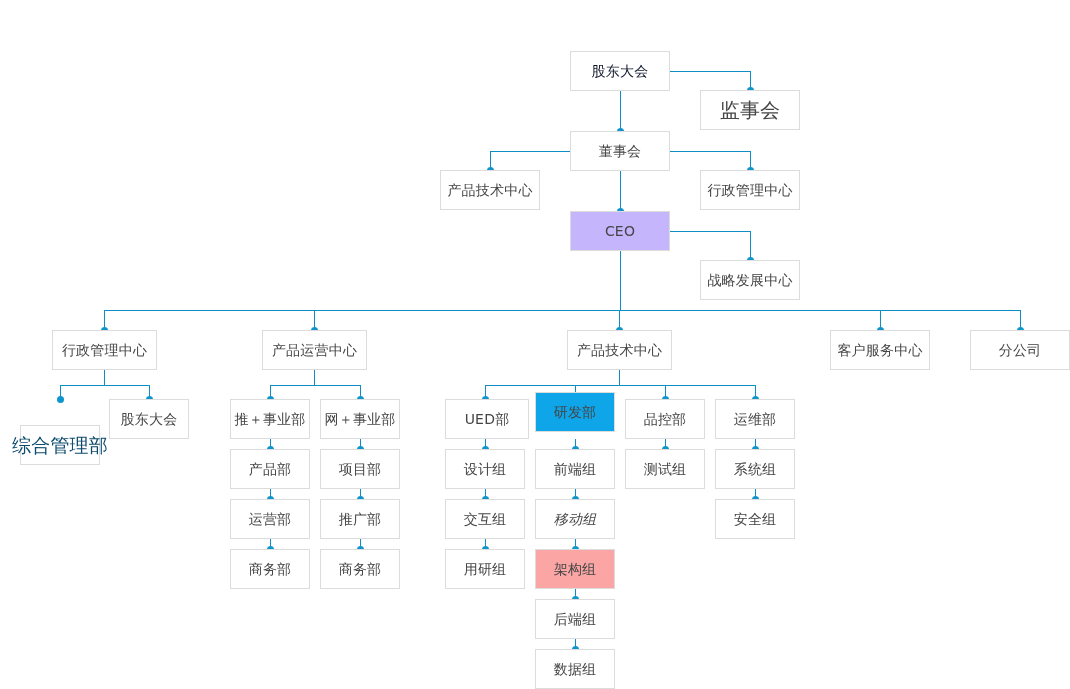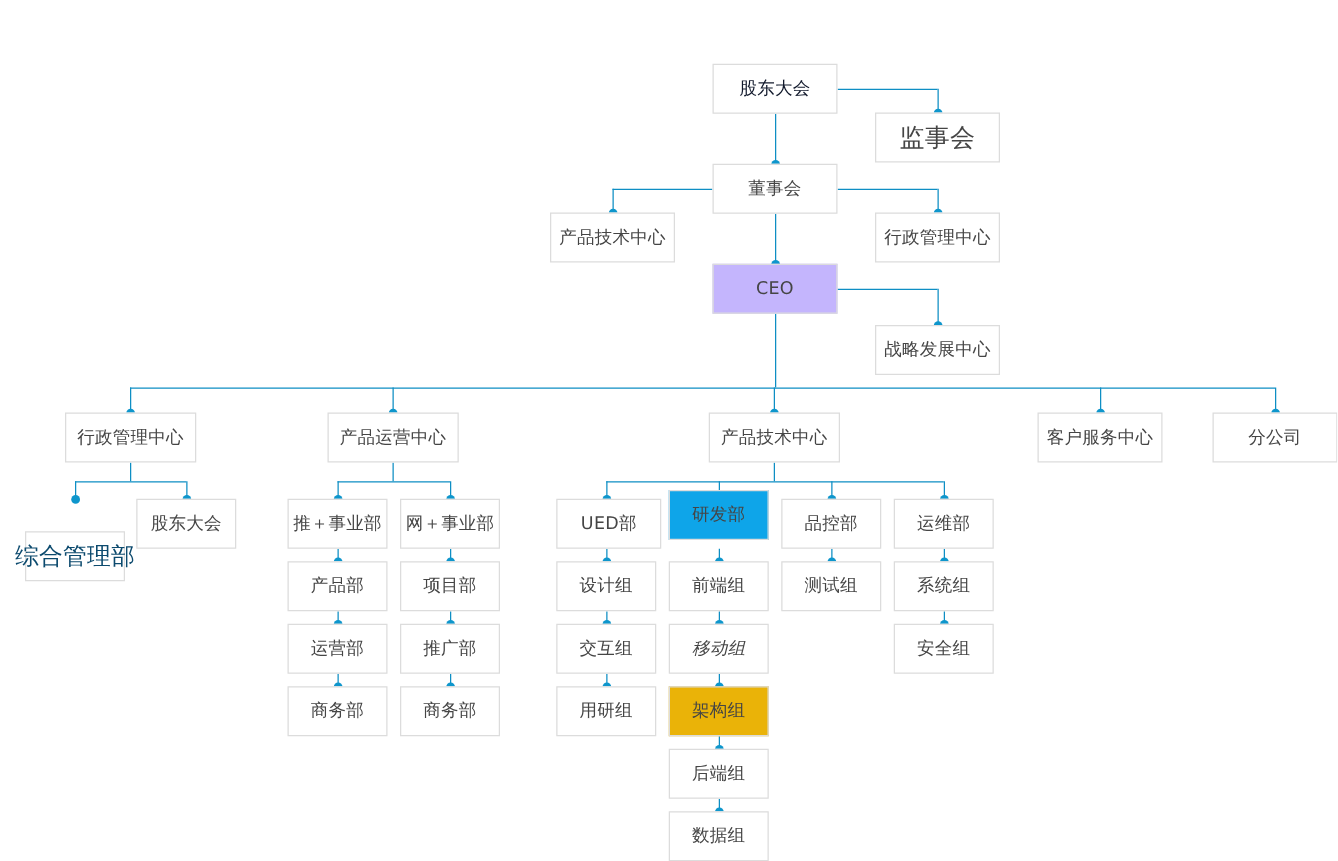--- a/index.html
+++ b/index.html
@@ -162,21 +162,21 @@
       <div class="node-box" style="left: 320px; top: 449px; width: 80px; height: 40px; border-color: rgb(220, 220, 220); background: rgb(255, 255, 255); color: rgb(69, 69, 69); font-size: 14px;">项目部</div>
       <div class="node-box" style="left: 320px; top: 499px; width: 80px; height: 40px; border-color: rgb(220, 220, 220); background: rgb(255, 255, 255); color: rgb(69, 69, 69); font-size: 14px;">推广部</div>
       <div class="node-box" style="left: 320px; top: 549px; width: 80px; height: 40px; border-color: rgb(220, 220, 220); background: rgb(255, 255, 255); color: rgb(69, 69, 69); font-size: 14px;">商务部</div>
       <div class="node-box" style="left: 445px; top: 399px; width: 84px; height: 40px; border-color: rgb(220, 220, 220); background: rgb(255, 255, 255); color: rgb(69, 69, 69); font-size: 14px;">UED部</div>
       <div class="node-box" style="left: 445px; top: 449px; width: 80px; height: 40px; border-color: rgb(220, 220, 220); background: rgb(255, 255, 255); color: rgb(69, 69, 69); font-size: 14px;">设计组</div>
       <div class="node-box" style="left: 445px; top: 499px; width: 80px; height: 40px; border-color: rgb(220, 220, 220); background: rgb(255, 255, 255); color: rgb(69, 69, 69); font-size: 14px;">交互组</div>
       <div class="node-box" style="left: 445px; top: 549px; width: 80px; height: 40px; border-color: rgb(220, 220, 220); background: rgb(255, 255, 255); color: rgb(69, 69, 69); font-size: 14px;">用研组</div>
       <div class="node-box" style="left: 535px; top: 392px; width: 80px; height: 40px; border-color: rgb(220, 220, 220); background: #0ea5e9; color: rgb(69, 69, 69); font-size: 14px;">研发部</div>
       <div class="node-box" style="left: 535px; top: 449px; width: 80px; height: 40px; border-color: rgb(220, 220, 220); background: rgb(255, 255, 255); color: rgb(69, 69, 69); font-size: 14px;">前端组</div>
       <div class="node-box" style="left: 535px; top: 499px; width: 80px; height: 40px; border-color: rgb(220, 220, 220); background: rgb(255, 255, 255); color: rgb(69, 69, 69); font-size: 14px; font-style: italic;">移动组</div>
-      <div class="node-box" style="left: 535px; top: 549px; width: 80px; height: 40px; border-color: rgb(220, 220, 220); background: #eab308; color: rgb(69, 69, 69); font-size: 14px;">架构组</div>
+      <div class="node-box" style="left: 535px; top: 549px; width: 80px; height: 40px; border-color: rgb(220, 220, 220); background: #fca5a5; color: rgb(69, 69, 69); font-size: 14px;">架构组</div>
       <div class="node-box" style="left: 535px; top: 599px; width: 80px; height: 40px; border-color: rgb(220, 220, 220); background: rgb(255, 255, 255); color: rgb(69, 69, 69); font-size: 14px;">后端组</div>
       <div class="node-box" style="left: 535px; top: 649px; width: 80px; height: 40px; border-color: rgb(220, 220, 220); background: rgb(255, 255, 255); color: rgb(69, 69, 69); font-size: 14px;">数据组</div>
       <div class="node-box" style="left: 625px; top: 399px; width: 80px; height: 40px; border-color: rgb(220, 220, 220); background: rgb(255, 255, 255); color: rgb(69, 69, 69); font-size: 14px;">品控部</div>
       <div class="node-box" style="left: 625px; top: 449px; width: 80px; height: 40px; border-color: rgb(220, 220, 220); background: rgb(255, 255, 255); color: rgb(69, 69, 69); font-size: 14px;">测试组</div>
       <div class="node-box" style="left: 715px; top: 399px; width: 80px; height: 40px; border-color: rgb(220, 220, 220); background: rgb(255, 255, 255); color: rgb(69, 69, 69); font-size: 14px;">运维部</div>
       <div class="node-box" style="left: 715px; top: 449px; width: 80px; height: 40px; border-color: rgb(220, 220, 220); background: rgb(255, 255, 255); color: rgb(69, 69, 69); font-size: 14px;">系统组</div>
       <div class="node-box" style="left: 715px; top: 499px; width: 80px; height: 40px; border-color: rgb(220, 220, 220); background: rgb(255, 255, 255); color: rgb(69, 69, 69); font-size: 14px;">安全组</div>
     </div>
 </div>
 

